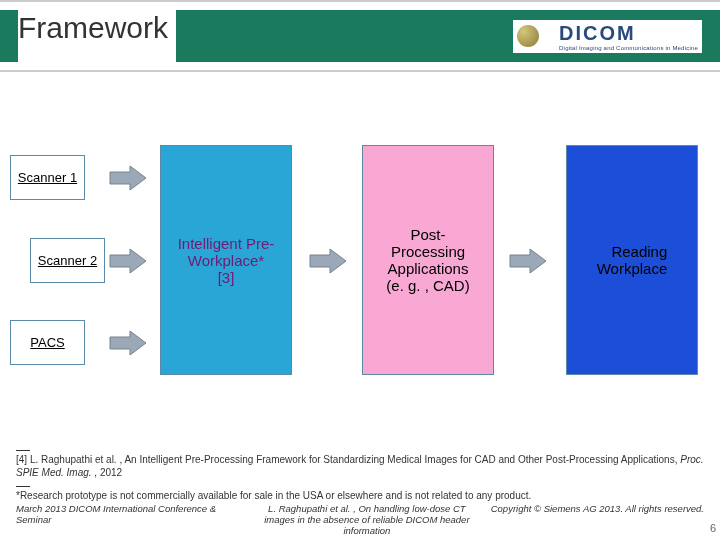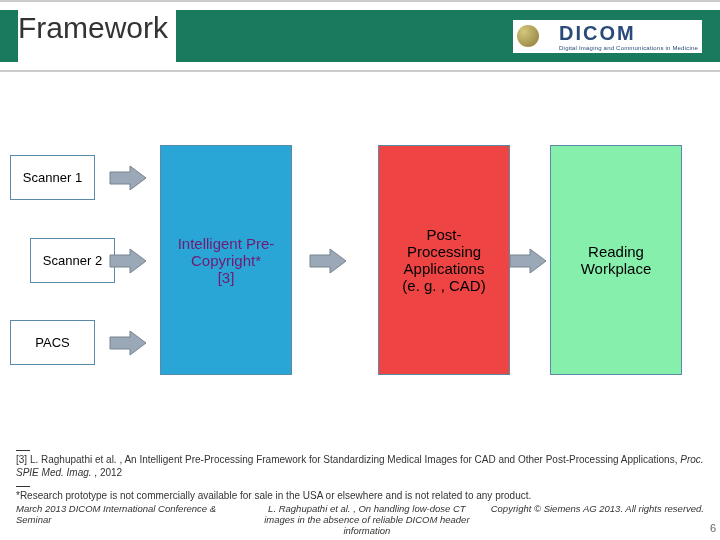--- a/index.html
+++ b/index.html
@@ -6,21 +6,21 @@
   body { font-family: Arial, sans-serif; width: 720px; height: 540px; background: #fff; position: relative; }
   .header { height: 72px; background: linear-gradient(to bottom, #fff 0%, #fff 12%, #1a7a5e 12%, #1a7a5e 88%, #fff 88%); border-top: 2px solid #ccc; border-bottom: 2px solid #ccc; display: flex; align-items: center; justify-content: space-between; padding: 0 18px; }
   .title { font-size: 30px; color: #333; font-weight: normal; background:#fff; padding:4px 8px 20px 0; }
   .logo { display:flex; align-items:center; gap:20px; background:#fff; padding:2px 4px;}
   .logo-globe { width:22px; height:22px; border-radius:50%; background: radial-gradient(circle at 30% 30%, #d4c77a, #8a7a3a); position:relative; }
   .logo-text { display:flex; flex-direction:column; }
   .logo-main { font-size:20px; font-weight:bold; letter-spacing:2px; color:#2a4a7a; }
   .logo-sub { font-size:6px; color:#2a4a7a; letter-spacing:0.2px; }
   .diagram { position:absolute; top:130px; left:10px; right:10px; height:260px; }
   .box { position:absolute; border:1px solid #5a8aa8; display:flex; align-items:center; justify-content:center; text-align:center; font-size:13px; padding:4px; }
-  .small-box { width:85px; height:45px; background:#fff; }
+  .small-box { width:75px; height:45px; background:#fff;text-decoration:underline; }
   .big-box { width:132px; height:230px; top:15px; }
   .arrow { position:absolute; width:40px; height:28px; }
   .arrow svg { width:100%; height:100%; }
   .footnotes { position:absolute; bottom:38px; left:16px; right:16px; font-size:10px; line-height:1.35; color:#333; }
   .footnotes .dash { border-top:1px solid #333; width:14px; margin:6px 0 2px 0; }
   .footer { position:absolute; bottom:4px; left:0; right:0; display:flex; justify-content:space-between; font-size:9.5px; color:#333; padding:0 16px;font-style:italic; }
   .footer > div { max-width:33%; }
   .footer .mid { text-align:center; }
   .footer .right { text-align:right; }
   .pagenum { position:absolute; bottom:6px; right:4px; font-size:11px; color:#666; }
@@ -64,59 +64,59 @@
   </div>
   <div class="arrow" style="top:199px; left:98px;">
     <svg viewBox="0 0 40 28">
         <path d="M2 8 L22 8 L22 2 L38 14 L22 26 L22 20 L2 20 Z" fill="#9aa8b8" stroke="#77838f" stroke-width="1"></path>
       </svg>
   </div>
 
   <div class="box big-box" style="left:150px; background:#2aa6d6; color:#701a75; font-size:15px;">
     <div>
       <div>Intelligent Pre-</div>
-      <div>Copyright*</div>
+      <div>Workplace*</div>
       <div>[3]</div>
     </div>
   </div>
 
   <div class="arrow" style="top:117px; left:298px;">
     <svg viewBox="0 0 40 28">
         <path d="M2 8 L22 8 L22 2 L38 14 L22 26 L22 20 L2 20 Z" fill="#9aa8b8" stroke="#77838f" stroke-width="1"></path>
       </svg>
   </div>
 
-  <div class="box big-box" style="left:368px; background:#ef4444; font-size:15px;">
+  <div class="box big-box" style="left:352px; background:#f9a8d4; font-size:15px;">
     <div>
       <div>Post-</div>
       <div>Processing</div>
       <div>Applications</div>
       <div>(e. g. , CAD)</div>
     </div>
   </div>
 
   <div class="arrow" style="top:117px; left:498px;">
     <svg viewBox="0 0 40 28">
         <path d="M2 8 L22 8 L22 2 L38 14 L22 26 L22 20 L2 20 Z" fill="#9aa8b8" stroke="#77838f" stroke-width="1"></path>
       </svg>
   </div>
 
-  <div class="box big-box" style="left:540px; background:#86efac; font-size:15px;">
+  <div class="box big-box" style="left:556px; background:#1d4ed8; font-size:15px;text-align:right;">
     <div>
       <div>Reading</div>
       <div>Workplace</div>
     </div>
   </div>
 
 </div>
 
 <div class="footnotes">
   <div class="dash"></div>
   <div>
-    <span>[3] L. Raghupathi et al. , An Intelligent Pre-Processing Framework for Standardizing Medical Images for CAD and Other Post-Processing Applications, </span><span class="ital">Proc. SPIE Med. Imag.</span><span> , 2012</span>
+    <span>[4] L. Raghupathi et al. , An Intelligent Pre-Processing Framework for Standardizing Medical Images for CAD and Other Post-Processing Applications, </span><span class="ital">Proc. SPIE Med. Imag.</span><span> , 2012</span>
   </div>
   <div class="dash"></div>
   <div>*Research prototype is not commercially available for sale in the USA or elsewhere and is not related to any product.</div>
 </div>
 
 <div class="footer">
   <div>March 2013 DICOM International Conference &amp; Seminar</div>
   <div class="mid">L. Raghupathi et al. , On handling low-dose CT images in the absence of reliable DICOM header information</div>
   <div class="right">Copyright © Siemens AG 2013. All rights reserved.</div>
 </div>

